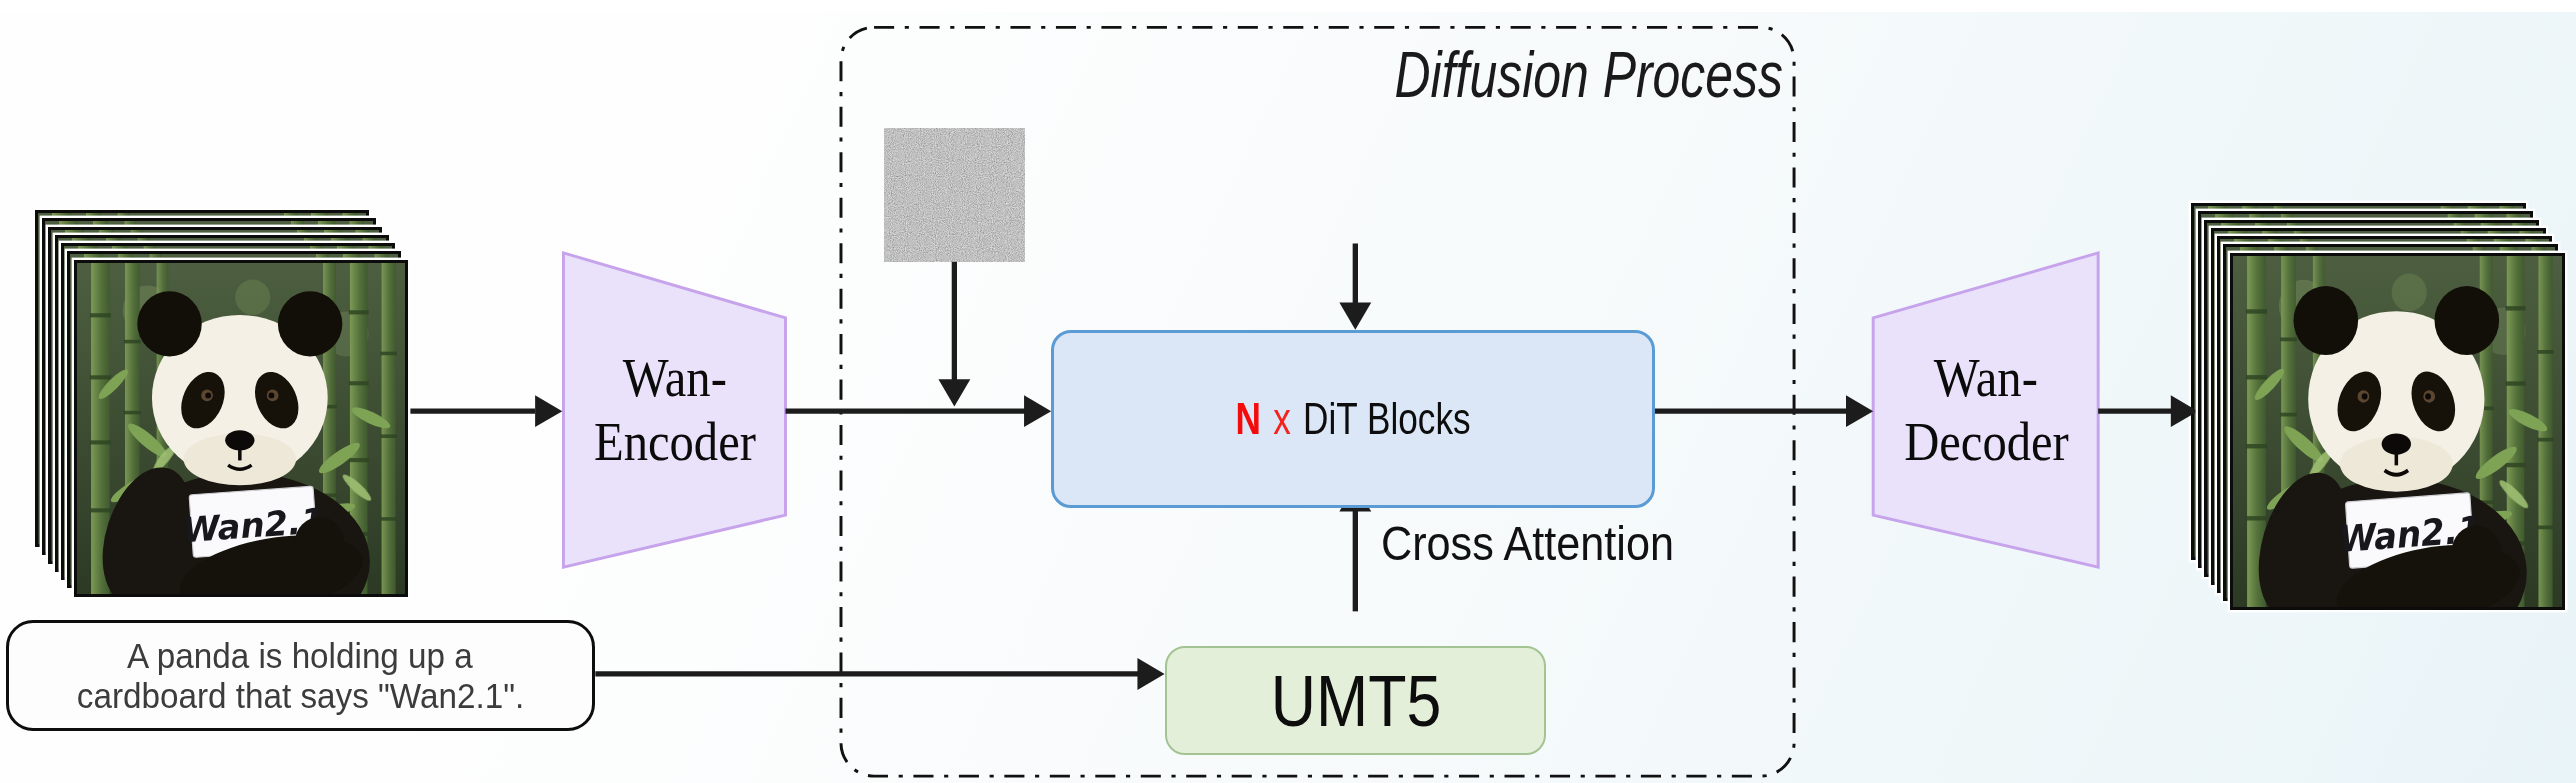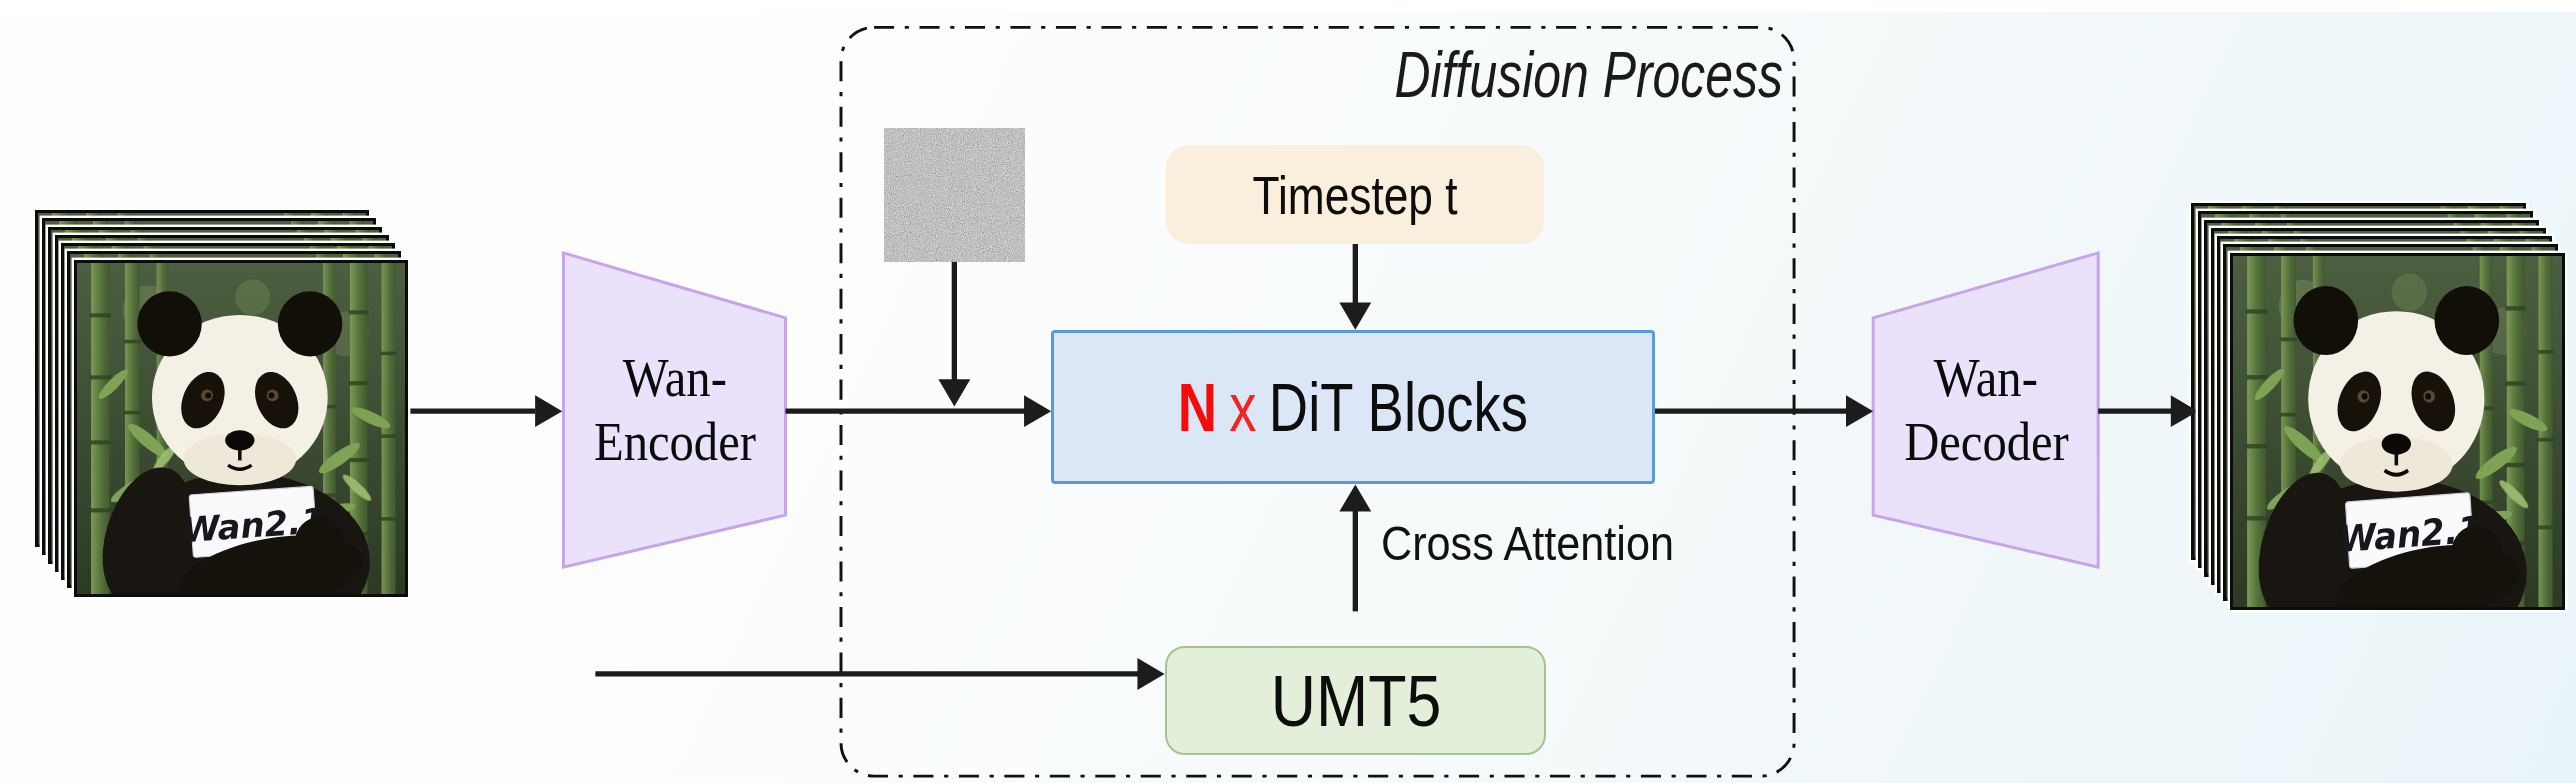--- a/index.html
+++ b/index.html
@@ -7,22 +7,22 @@
   #canvas{position:absolute;left:0;top:12px;width:2576px;height:783px;
     background:linear-gradient(115deg,#fefefe 25%,#f6fafb 60%,#e9f4f8 100%);}
   #shapes{position:absolute;left:0;top:0;width:2576px;height:783px;pointer-events:none;}
 
   .label-box{position:absolute;display:flex;align-items:center;justify-content:center;
     box-sizing:border-box;color:#0d0d0d;}
   .squeeze{display:inline-block;transform:scaleX(0.82);transform-origin:center;white-space:nowrap;}
 
   #timestep-box{left:1166px;top:133px;width:378px;height:99px;background:#faeedc;
     border-radius:22.4px;font-size:54px;}
-  #dit-box{left:1051px;top:318px;width:604px;height:154px;background:#dbe7f6;
-    border:3px solid #5b9bd5;border-radius:4px;font-size:68px;}
+  #dit-box{left:1051px;top:318px;width:604px;height:178px;background:#dbe7f6;
+    border:3px solid #5b9bd5;border-radius:20px;font-size:44px;}
   #dit-box .n{color:#f40b0b;font-weight:700;}
   #dit-box .x{color:#f5231d;padding:0 15.4px;}
   #umt5-box{left:1165px;top:599px;width:381px;height:109px;background:#e4efd9;
     border:2.4px solid #a3c492;border-radius:20px;font-size:72px;margin-top:35px;}
   #prompt-box{left:5.9px;top:608px;width:589px;height:111px;background:#fdfdfd;
     border:3.5px solid #0d0d0d;border-radius:27px;flex-direction:column;
     font-size:35px;line-height:40px;color:#3c3c3c;}
   #prompt-box div{transform:scaleX(0.95);transform-origin:center;white-space:nowrap;}
 
   #figure-title{position:absolute;right:793px;top:26px;font-size:64px;font-style:italic;
@@ -265,36 +265,37 @@
       </g>
       <g>
         <line x1="1008" y1="1121" x2="1928" y2="1121"></line>
           <polygon points="1972,1121 1926,1094 1926,1148" stroke="none"></polygon>
       </g>
     </g>
   </svg>
 
   <div id="figure-title">Diffusion Process</div>
 
-  <div id="timestep-box" class="label-box">
-    <span class="squeeze">Timestep t</span>
-  </div>
 
   <div id="dit-box" class="label-box">
     <span class="squeeze" style="transform:scaleX(0.8)">
       <span class="n">N</span><span class="x">x</span><span>DiT Blocks</span>
     </span>
   </div>
 
   <div id="cross-attention-label">Cross Attention</div>
 
   <div id="umt5-box" class="label-box">
     <span class="squeeze" style="transform:scaleX(0.87)">UMT5</span>
   </div>
 
+  <div id="prompt-box" class="label-box">
+    <div>A panda is holding up a</div>
+    <div>cardboard that says "Wan2.1".</div>
+  </div>
 
   <div id="encoder-label" class="trap-label">
     <span>Wan-</span><br>
     <span>Encoder</span>
   </div>
   <div id="decoder-label" class="trap-label">
     <span>Wan-</span><br>
     <span>Decoder</span>
   </div>
 

